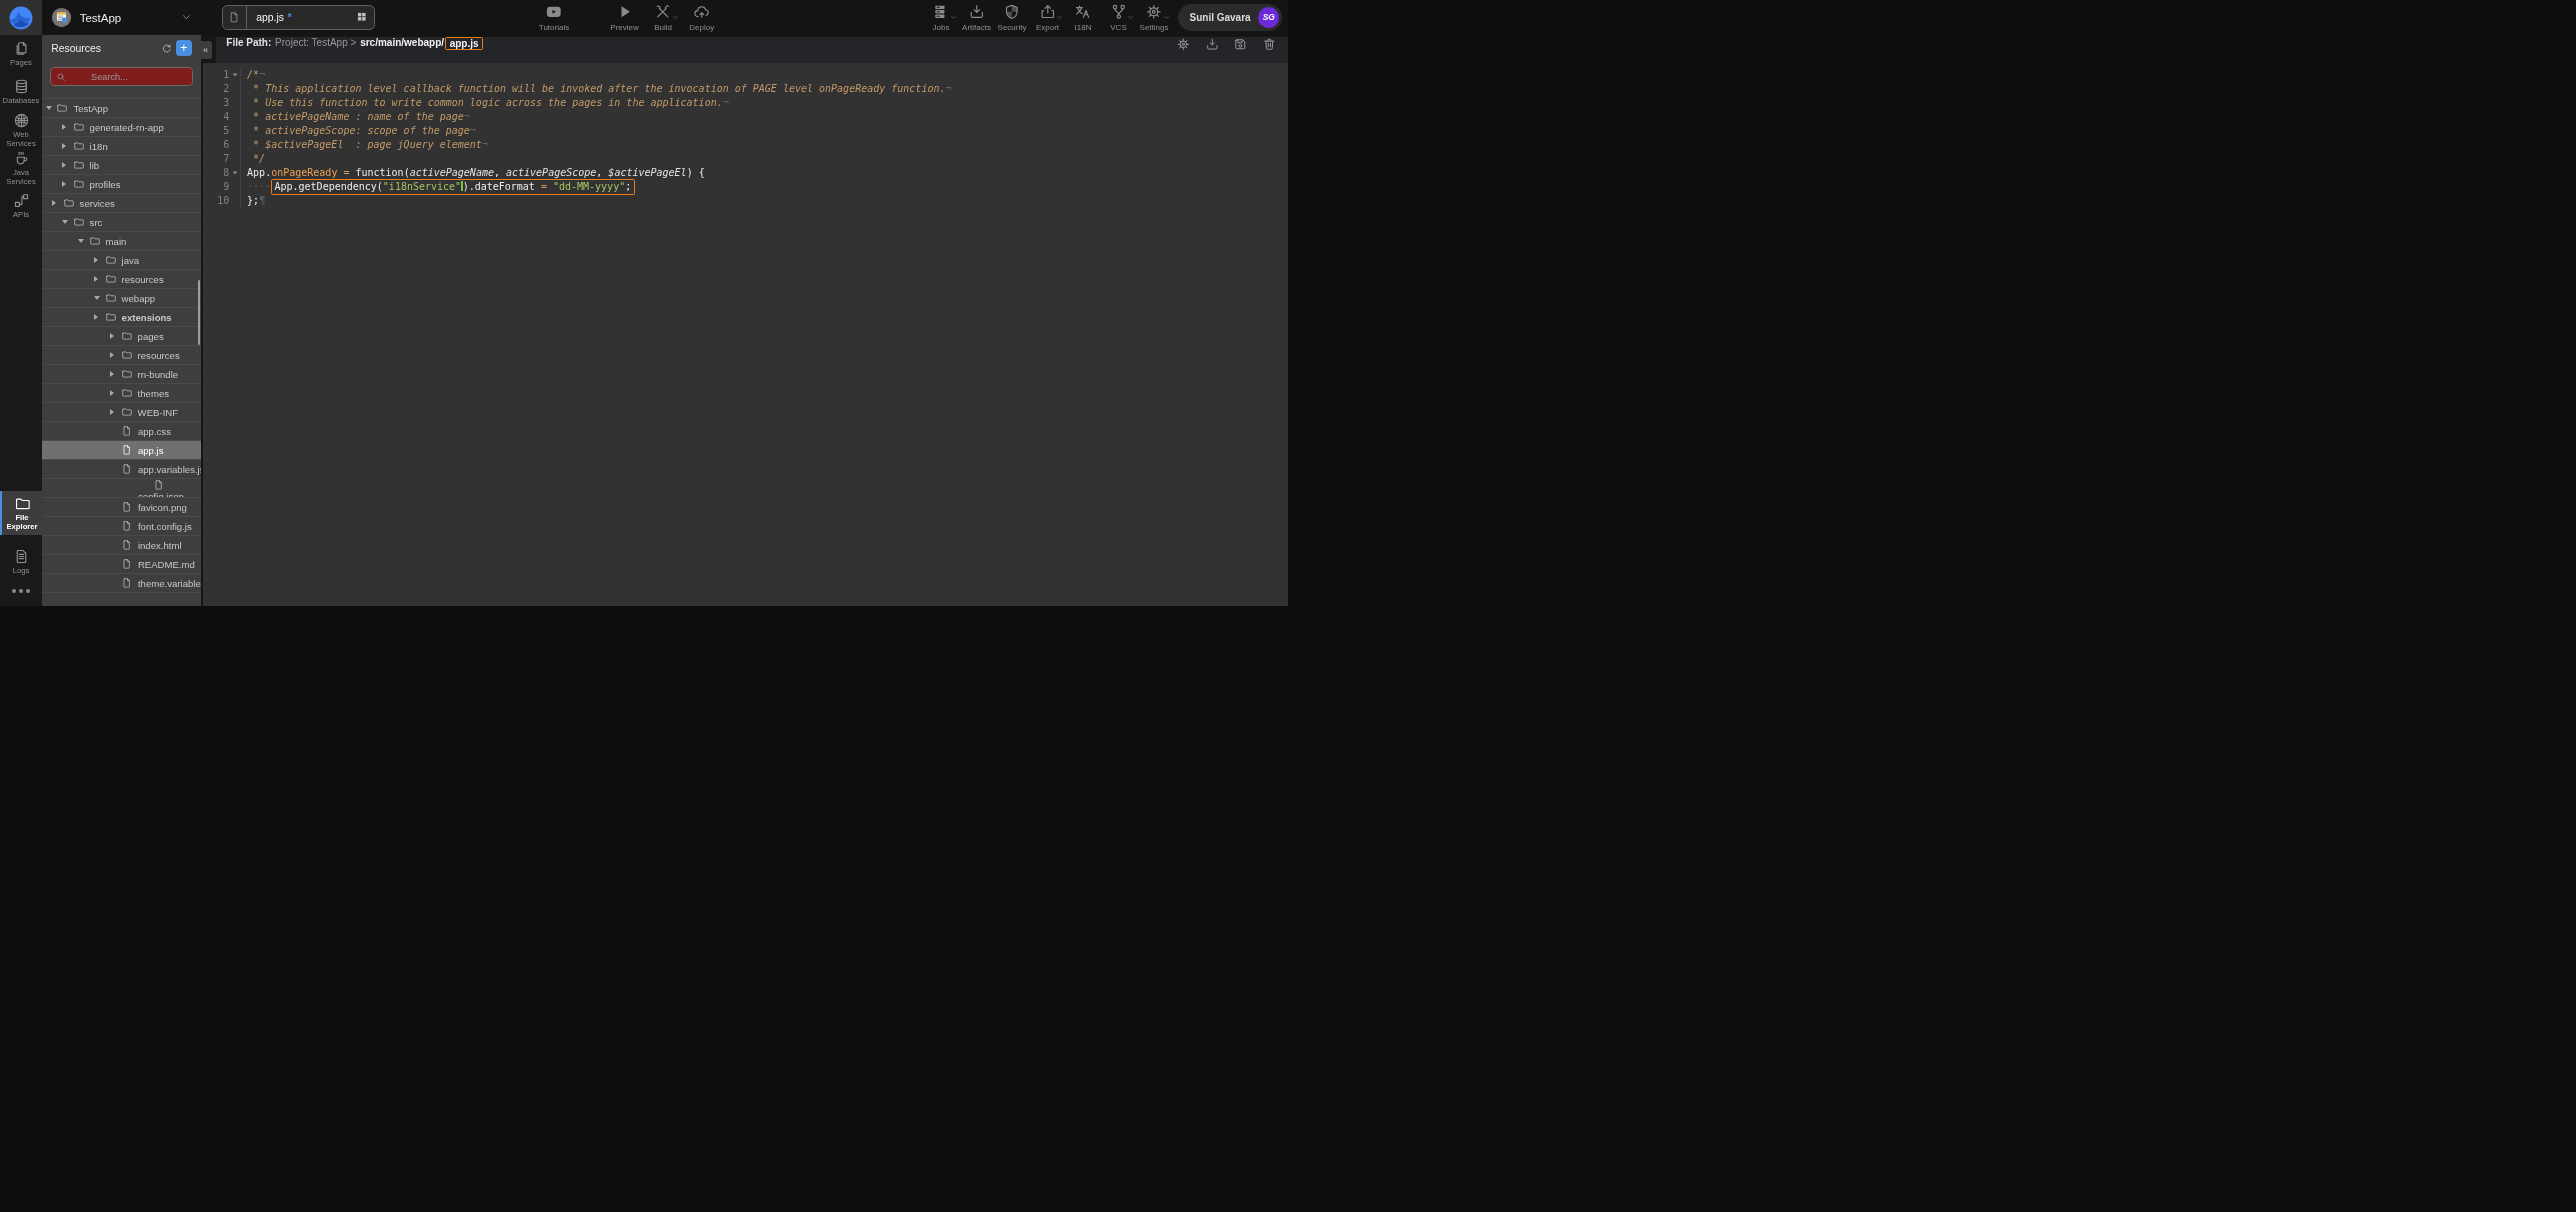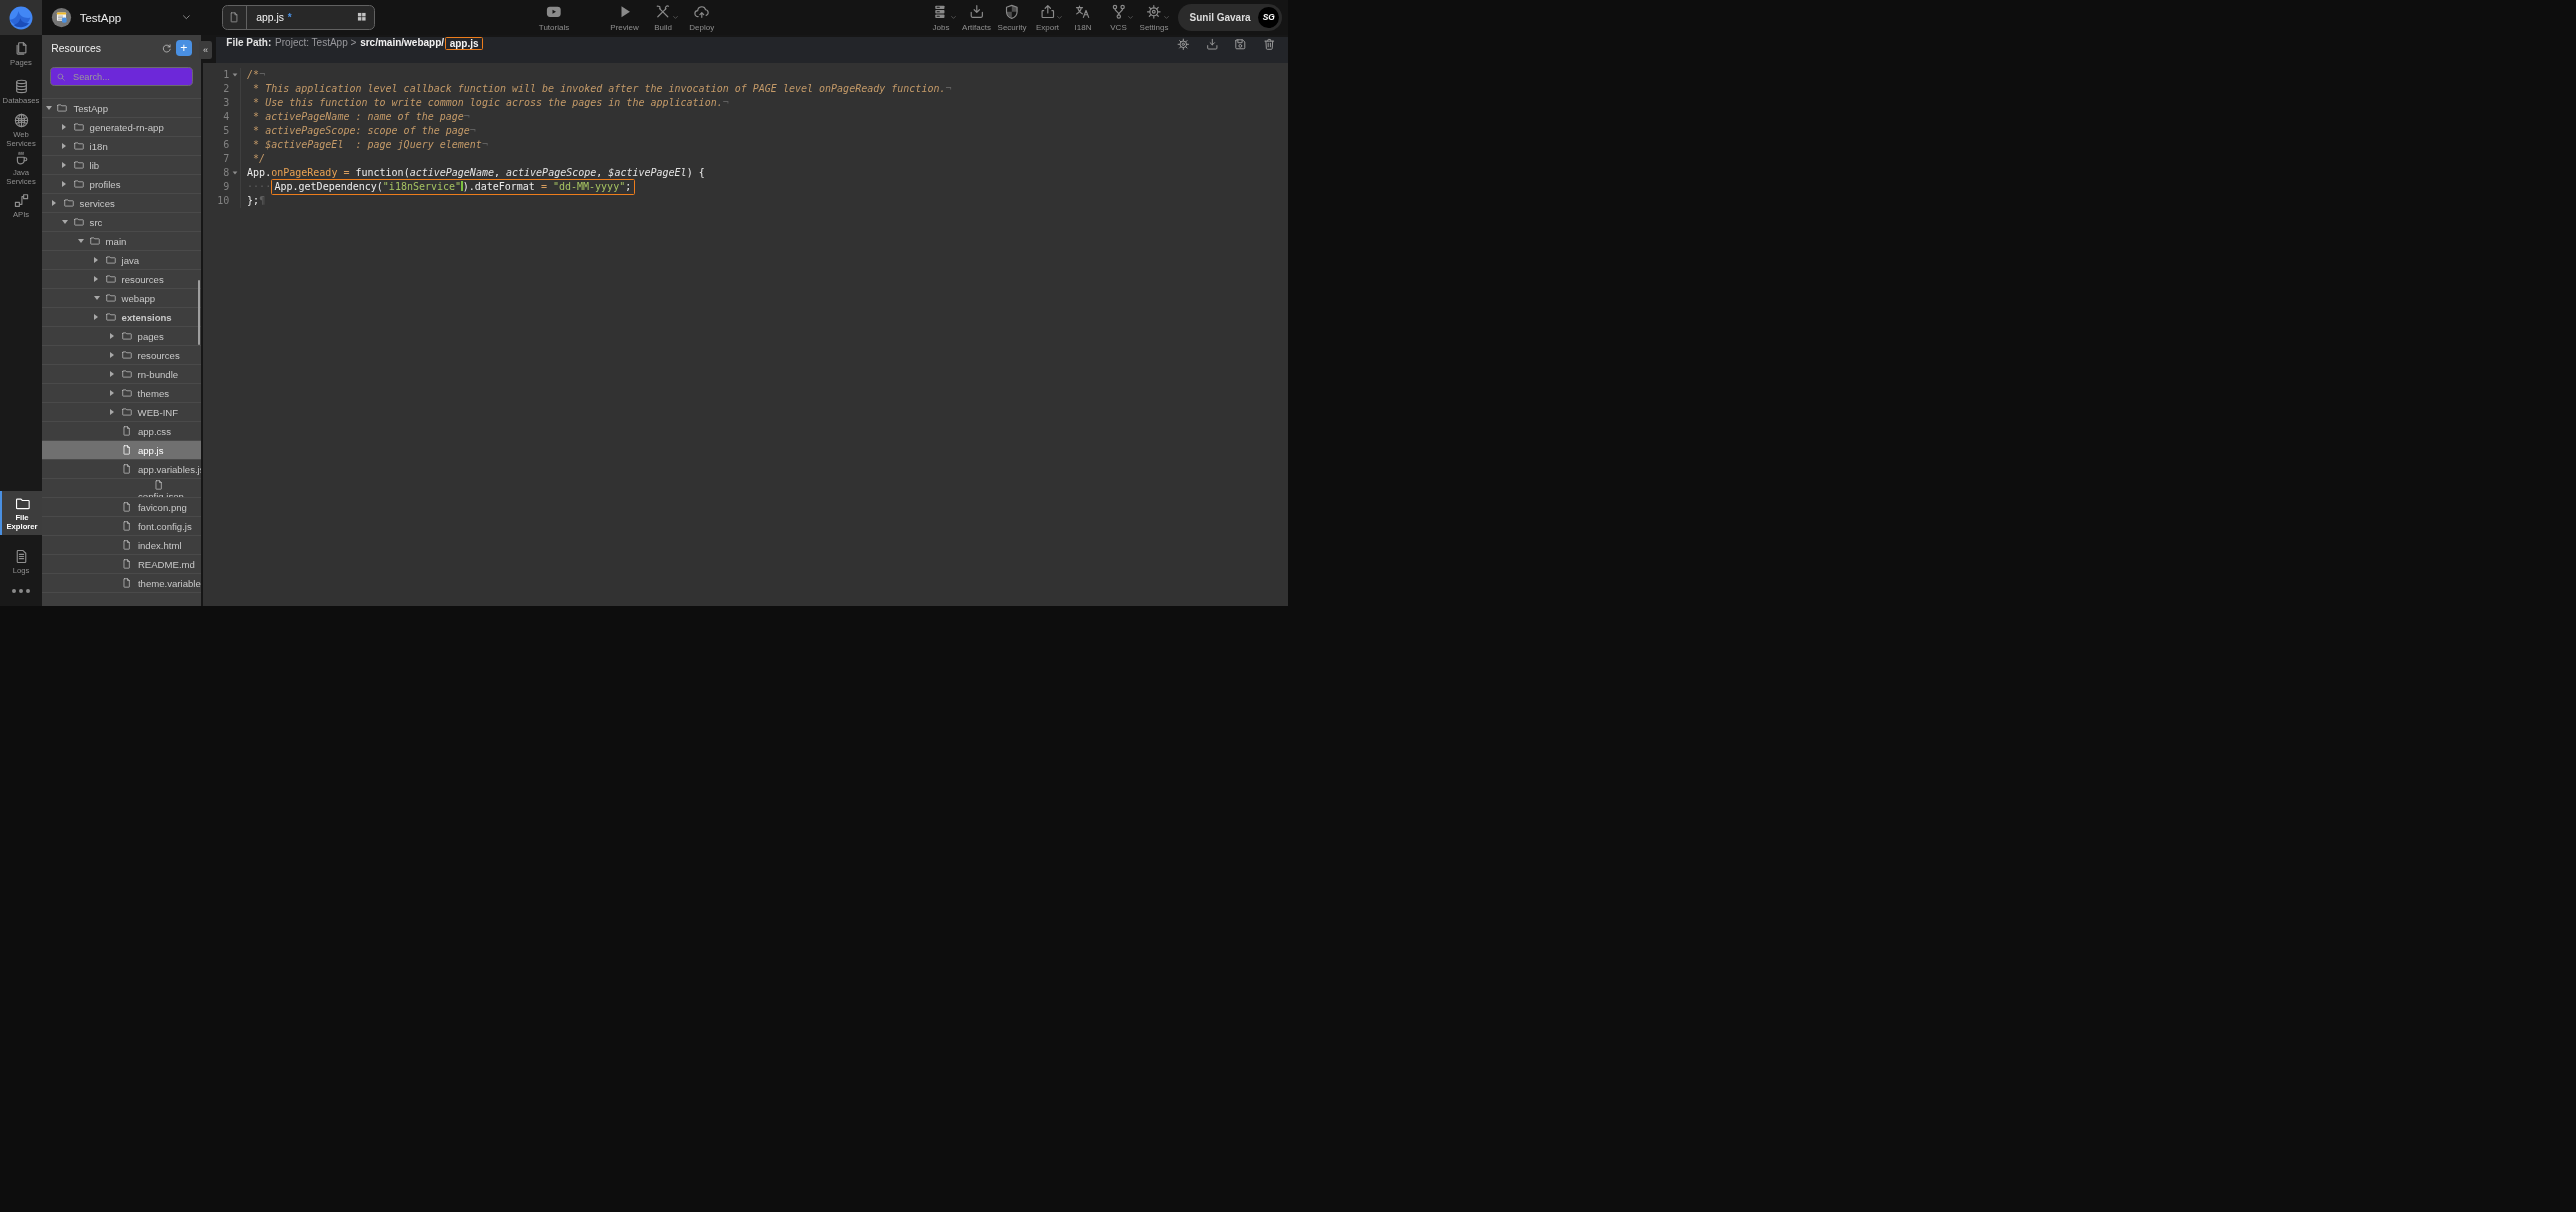--- a/index.html
+++ b/index.html
@@ -26,21 +26,21 @@
   #right-menu{left:924px;gap:1.5px;}
   .mi{min-width:34px;height:35px;display:flex;flex-direction:column;align-items:center;justify-content:center;
       gap:1.5px;color:#8A8A8A;cursor:pointer;}
   .mi.tut{margin-right:32px;}
   .iconwrap{position:relative;line-height:0;}
   .chev{position:absolute;right:-7px;bottom:0;color:#8F8F8F;line-height:0;}
   .milabel{font-size:8px;color:#8F8F8F;white-space:nowrap;}
   .userpill{position:absolute;left:1178px;top:3.8px;height:27px;border-radius:13.4px;background:#2B2B2B;
             display:flex;align-items:center;gap:7.7px;padding:0 3.1px 0 11.5px;cursor:pointer;}
   .uname{color:#DDDDDD;font-size:10px;font-weight:bold;white-space:nowrap;}
-  .uavatar{width:21px;height:21px;border-radius:50%;background:#000000;color:#fff;font-size:8.4px;font-weight:bold;
+  .uavatar{width:21px;height:21px;border-radius:50%;background:#6d28d9;color:#fff;font-size:8.4px;font-weight:bold;
            display:flex;align-items:center;justify-content:center;font-style:italic;}
 
   
   .rail{position:absolute;left:0;top:35px;bottom:0;width:42px;background:#191919;}
   .ritem{width:42px;height:38px;display:flex;flex-direction:column;align-items:center;justify-content:center;
          gap:2.3px;color:#8F8F8F;cursor:pointer;box-sizing:border-box;}
   .ritem .rlabel{font-size:7.7px;line-height:8.4px;text-align:center;color:#8F8F8F;}
   .ritem.active{position:absolute;left:0;background:#3D3D3D;border-left:2.3px solid #4A90E2;color:#FFFFFF;}
   .ritem.active .rlabel{color:#FFFFFF;font-weight:bold;}
   .ritem.abs{position:absolute;left:0;}
@@ -48,21 +48,21 @@
   .raildots i{width:3.8px;height:3.8px;border-radius:50%;background:#8A8A8A;}
 
   
   .panel{position:absolute;left:42px;top:35px;bottom:0;width:159px;background:#3E3E3E;overflow:hidden;}
   .ptitle{position:absolute;left:9.2px;top:8.4px;font-size:10.4px;color:#F0F0F0;}
   .pbtn{position:absolute;line-height:0;cursor:pointer;}
   .refreshbtn{right:29px;top:8.4px;color:#C8C8C8;}
   .plusbtn{right:9.2px;top:5.4px;width:16px;height:16px;border-radius:3.8px;background:#4A90E2;color:#fff;
            display:flex;align-items:center;justify-content:center;font-size:12.3px;line-height:1;}
   .searchbox{position:absolute;left:7.7px;top:32px;width:143px;height:19px;box-sizing:border-box;
-             border:0.8px solid #6B6B6B;border-radius:4.6px;background:#6d28d9;display:flex;align-items:center;padding:0 5.4px;gap:5px;}
+             border:0.8px solid #6B6B6B;border-radius:4.6px;background:#7f1d1d;display:flex;align-items:center;padding:0 5.4px;gap:23px;}
   .searchbox .ic{color:#9A9A9A;}
   .searchbox input{flex:1;min-width:0;background:transparent;border:none;outline:none;color:#CFCFCF;
                    font-size:9.2px;font-family:"Liberation Sans",sans-serif;}
   .searchbox input::placeholder{color:#9A9A9A;}
   .tree{position:absolute;left:0;right:0;top:63px;border-top:0.8px solid #4A4A4A;}
   .trow{height:19px;box-sizing:border-box;border-bottom:0.8px solid #4A4A4A;display:flex;align-items:center;
         color:#C9C9C9;cursor:pointer;overflow:hidden;white-space:nowrap;}
   .trow.sel{background:#707070;color:#FFFFFF;}
   .tcaret{width:10.7px;flex:none;display:flex;align-items:center;}
   .tri-d{width:0;height:0;border-left:3.5px solid transparent;border-right:3.5px solid transparent;border-top:4.2px solid #A8A8A8;}

